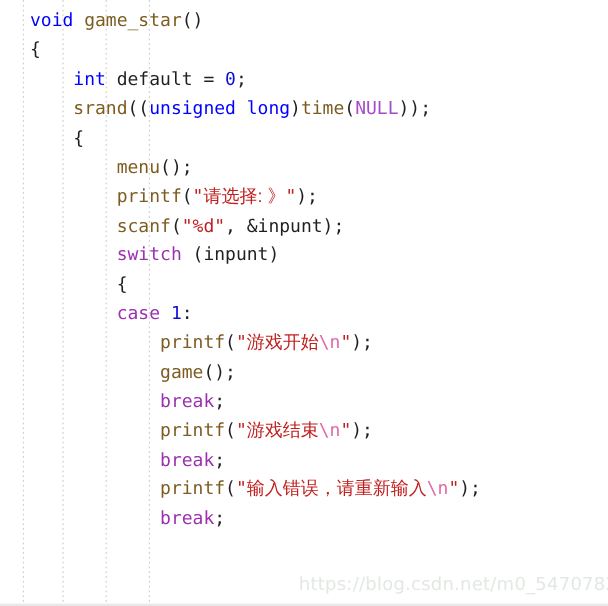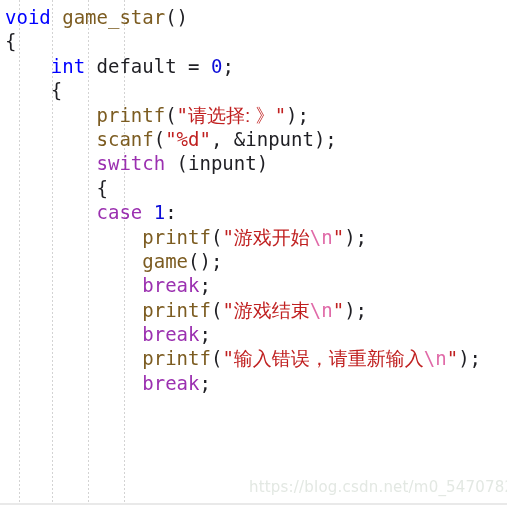--- a/index.html
+++ b/index.html
@@ -46,24 +46,25 @@
   }
 
   .code-lines {
     position: relative;
     padding: 5px 0 0 5px;
   }
 
   .line {
     height: 24.4px;
     line-height: 24.4px;
-    font-size: 19px;
+    font-size: 15px;
     white-space: pre;
     color: #1f1f24;
     letter-spacing: 0px;
+    margin-left: 20px;
   }
 
   .tok { white-space: pre; }
 
   
   .kw     { color: #0000ff; }  
   .ctl    { color: #9b30b0; }  
   .fn     { color: #7c5c21; }  
   .str    { color: #c02020; }  
   .esc    { color: #e06aa8; }  
@@ -93,21 +94,23 @@
       <div class="guide" style="left: 19px;"></div>
       <div class="guide" style="left: 52px;"></div>
       <div class="guide" style="left: 88px;"></div>
       <div class="guide" style="left: 124px;"></div>
     </div>
 
   <div class="code-lines" id="code-lines">
       <div class="line"><span class="tok kw">void</span><span class="tok plain"> </span><span class="tok fn">game_star</span><span class="tok plain">()</span></div>
       <div class="line"><span class="tok plain">{</span></div>
       <div class="line"><span class="tok plain">    </span><span class="tok kw">int</span><span class="tok plain"> default = </span><span class="tok num">0</span><span class="tok plain">;</span></div>
+      <div class="line"><span class="tok plain">    </span><span class="tok fn">srand</span><span class="tok plain">((</span><span class="tok kw">unsigned</span><span class="tok plain"> </span><span class="tok kw">long</span><span class="tok plain">)</span><span class="tok fn">time</span><span class="tok plain">(</span><span class="tok macro">NULL</span><span class="tok plain">));</span></div>
       <div class="line"><span class="tok plain">    {</span></div>
+      <div class="line"><span class="tok plain">        </span><span class="tok fn">menu</span><span class="tok plain">();</span></div>
       <div class="line"><span class="tok plain">        </span><span class="tok fn">printf</span><span class="tok plain">(</span><span class="tok str">"</span><span class="tok str cn">请选择: 》</span><span class="tok str">"</span><span class="tok plain">);</span></div>
       <div class="line"><span class="tok plain">        </span><span class="tok fn">scanf</span><span class="tok plain">(</span><span class="tok str">"%d"</span><span class="tok plain">, &amp;inpunt);</span></div>
       <div class="line"><span class="tok plain">        </span><span class="tok ctl">switch</span><span class="tok plain"> (inpunt)</span></div>
       <div class="line"><span class="tok plain">        {</span></div>
       <div class="line"><span class="tok plain">        </span><span class="tok ctl">case</span><span class="tok plain"> </span><span class="tok num">1</span><span class="tok plain">:</span></div>
       <div class="line"><span class="tok plain">            </span><span class="tok fn">printf</span><span class="tok plain">(</span><span class="tok str">"</span><span class="tok str cn">游戏开始</span><span class="tok esc">\n</span><span class="tok str">"</span><span class="tok plain">);</span></div>
       <div class="line"><span class="tok plain">            </span><span class="tok fn">game</span><span class="tok plain">();</span></div>
       <div class="line"><span class="tok plain">            </span><span class="tok ctl">break</span><span class="tok plain">;</span></div>
       <div class="line"><span class="tok plain">            </span><span class="tok fn">printf</span><span class="tok plain">(</span><span class="tok str">"</span><span class="tok str cn">游戏结束</span><span class="tok esc">\n</span><span class="tok str">"</span><span class="tok plain">);</span></div>
       <div class="line"><span class="tok plain">            </span><span class="tok ctl">break</span><span class="tok plain">;</span></div>

